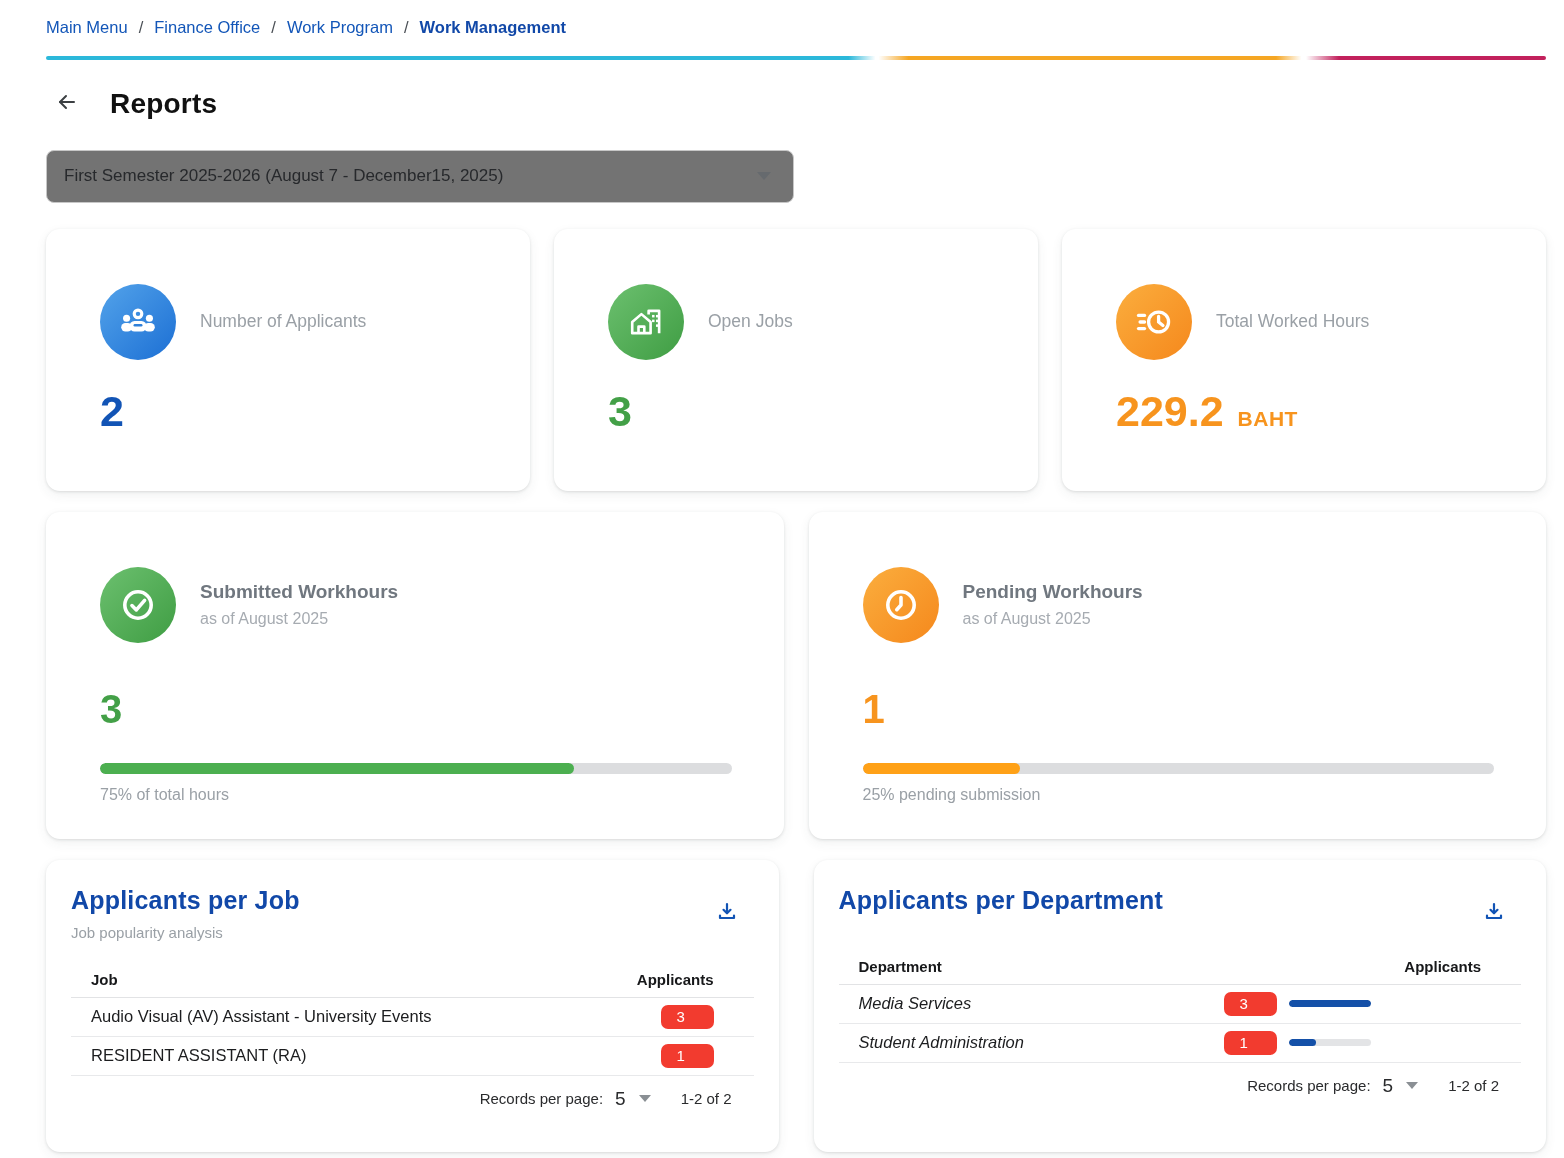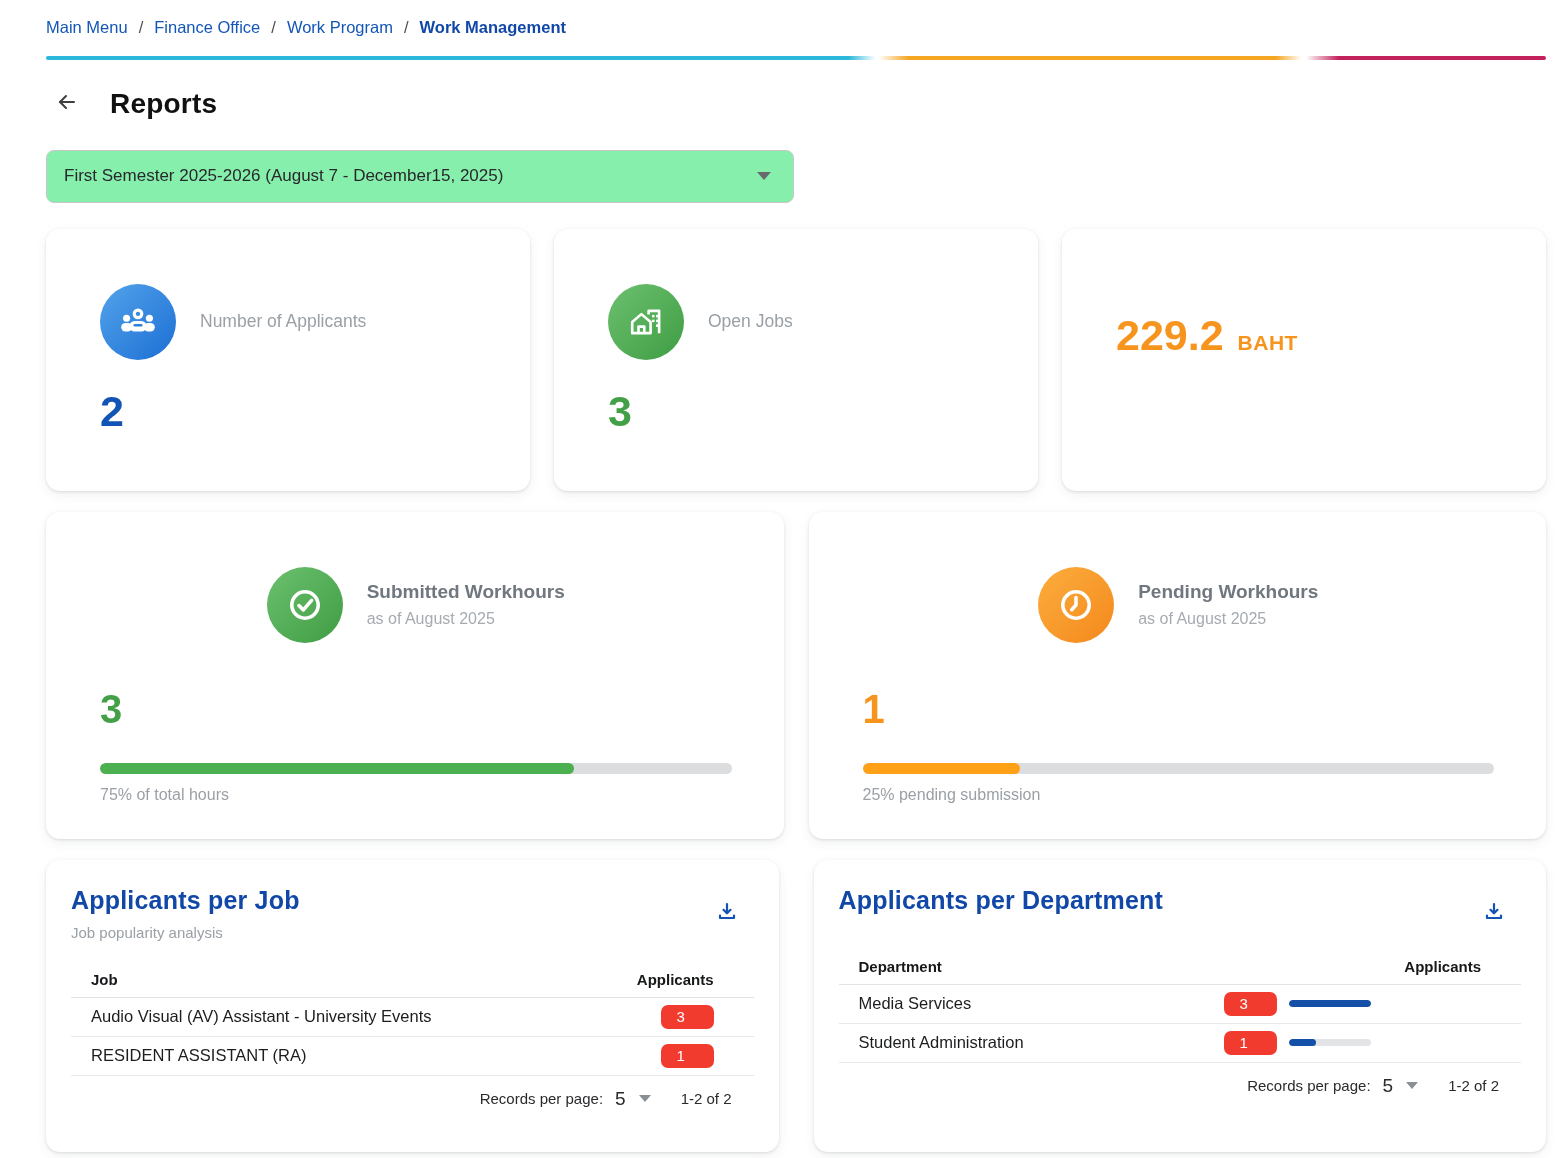--- a/index.html
+++ b/index.html
@@ -21,21 +21,21 @@
 
   
   .page-header { margin-top:27px; display:flex; align-items:center; }
   .back-btn { width:34px; height:34px; display:flex; align-items:center; justify-content:center;
     cursor:pointer; margin-left:4px; border-radius:50%; }
   .page-title { font-size:28px; font-weight:bold; color:#111; margin-left:26px; letter-spacing:.2px; }
 
   
   .select-box { margin-top:29px; width:748px; height:53px; border:1px solid #c7c7c7;
     border-radius:8px; display:flex; align-items:center; padding:0 22px 0 17px;
-    cursor:pointer; background:#86efac; }
+    cursor:pointer; background:#737373; }
   .select-value { font-size:17px; color:#27292c; flex:1; }
   .select-caret { width:0; height:0; border-left:7px solid transparent;
     border-right:7px solid transparent; border-top:8px solid #666a6e; }
 
   
   .card { background:#fff; border-radius:14px;
     box-shadow:0 1px 3px rgba(60,64,67,.14), 0 4px 12px rgba(60,64,67,.07); }
 
   
   .stats-row { margin-top:26px; display:grid; grid-template-columns:repeat(3,1fr); gap:24px; width:1500px; }
@@ -48,21 +48,21 @@
   .grad-green  { background:linear-gradient(135deg,#6cc06f 0%,#3f9d43 100%); }
   .grad-orange { background:linear-gradient(135deg,#fbae3e 0%,#f5881c 100%); }
   .stat-label { font-size:17.5px; color:#9aa0a6; }
   .stat-value { margin-top:27px; font-size:43px; font-weight:bold; display:flex; align-items:baseline; gap:14px; }
   .val-blue { color:#1254b5; } .val-green { color:#43a047; } .val-orange { color:#f7941e; }
   .stat-unit { font-size:21px; font-weight:bold; letter-spacing:.5px; }
 
   
   .progress-row { margin-top:21px; display:grid; grid-template-columns:1fr 1fr; gap:25px; width:1500px; }
   .progress-card { height:327px; padding:55px 52px 0 54px; }
-  .pc-top { display:flex; align-items:center; gap:24px;justify-content:center; }
+  .pc-top { display:flex; align-items:center; gap:24px; }
   .pc-title { font-size:19px; font-weight:bold; color:#70777f; }
   .pc-sub { font-size:16px; color:#a6abb1; margin-top:7px; }
   .pc-value { margin-top:44px; font-size:40px; font-weight:bold; }
   .pc-bar { margin-top:31px; height:11px; border-radius:6px; background:#dcdddf; overflow:hidden; }
   .pc-fill { height:100%; border-radius:6px; }
   .fill-green { background:#4caf50; } .fill-orange { background:#ffa117; }
   .pc-caption { margin-top:12px; font-size:16px; color:#9aa0a6; }
 
   
   .tables-row { margin-top:21px; display:grid; grid-template-columns:1fr 1fr; gap:35px; width:1500px; }
@@ -75,21 +75,21 @@
 
   .tbl { margin-top:21px; }
   .tbl-header { display:flex; align-items:center; height:36px; padding:0 40px 0 20px;
     border-bottom:1px solid #e2e3e5; font-size:15px; font-weight:bold; color:#17181a; }
   .tbl-header .col-right { margin-left:auto; }
   .tbl-row { display:flex; align-items:center; height:39px; padding:0 40px 0 20px;
     border-bottom:1px solid #e8e9eb; font-size:16.5px; color:#1c1d1f; }
   .badge { width:53px; height:24px; border-radius:7px; background:#f23b2f; color:#fff;
     font-size:15px; display:flex; align-items:center; padding-left:16px; flex:0 0 auto; }
   .jobs .badge { margin-left:auto; }
-  .dept-name { width:365px; flex:0 0 auto; }
+  .dept-name { width:365px; flex:0 0 auto;font-style:italic; }
   .dept-bar { width:82px; height:7px; border-radius:4px; background:#e3e4e6; margin-left:12px; overflow:hidden; }
   .dept-fill { height:100%; border-radius:4px; background:#1450a8; }
 
   .tbl-footer { display:flex; align-items:center; justify-content:flex-end;
     height:46px; padding-right:22px; font-size:15px; color:#2a2b2d; }
   .rpp-value { font-size:19px; margin-left:12px; }
   .rpp-caret { width:0; height:0; border-left:6px solid transparent; border-right:6px solid transparent;
     border-top:7px solid #8a8f94; margin-left:13px; cursor:pointer; }
   .range { margin-left:30px; }
 </style>
@@ -168,20 +168,32 @@
           </svg>
         </div>
         <span class="stat-label">Open Jobs</span>
       </div>
       <div class="stat-value val-green">
         <span>3</span>
       </div>
     </div>
 
     <div class="card stat-card">
+      <div class="stat-top">
+        <div class="icon-circle grad-orange">
+          <svg width="42" height="42" viewBox="0 0 32 32" fill="none" stroke="#ffffff" stroke-width="2.5" stroke-linecap="round">
+            <circle cx="19.5" cy="16" r="7.6"></circle>
+            <path d="M19.5 11.8V16l3.3 2.7"></path>
+            <path d="M4.2 11h4.6"></path>
+              <path d="M5.4 16h3.4"></path>
+              <path d="M4.2 21h4.6"></path>
+          </svg>
+        </div>
+        <span class="stat-label">Total Worked Hours</span>
+      </div>
       <div class="stat-value val-orange">
         <span>229.2</span>
         <span class="stat-unit">BAHT</span>
       </div>
     </div>
   </div>
 
   <div class="progress-row">
 
     <div class="card progress-card">

